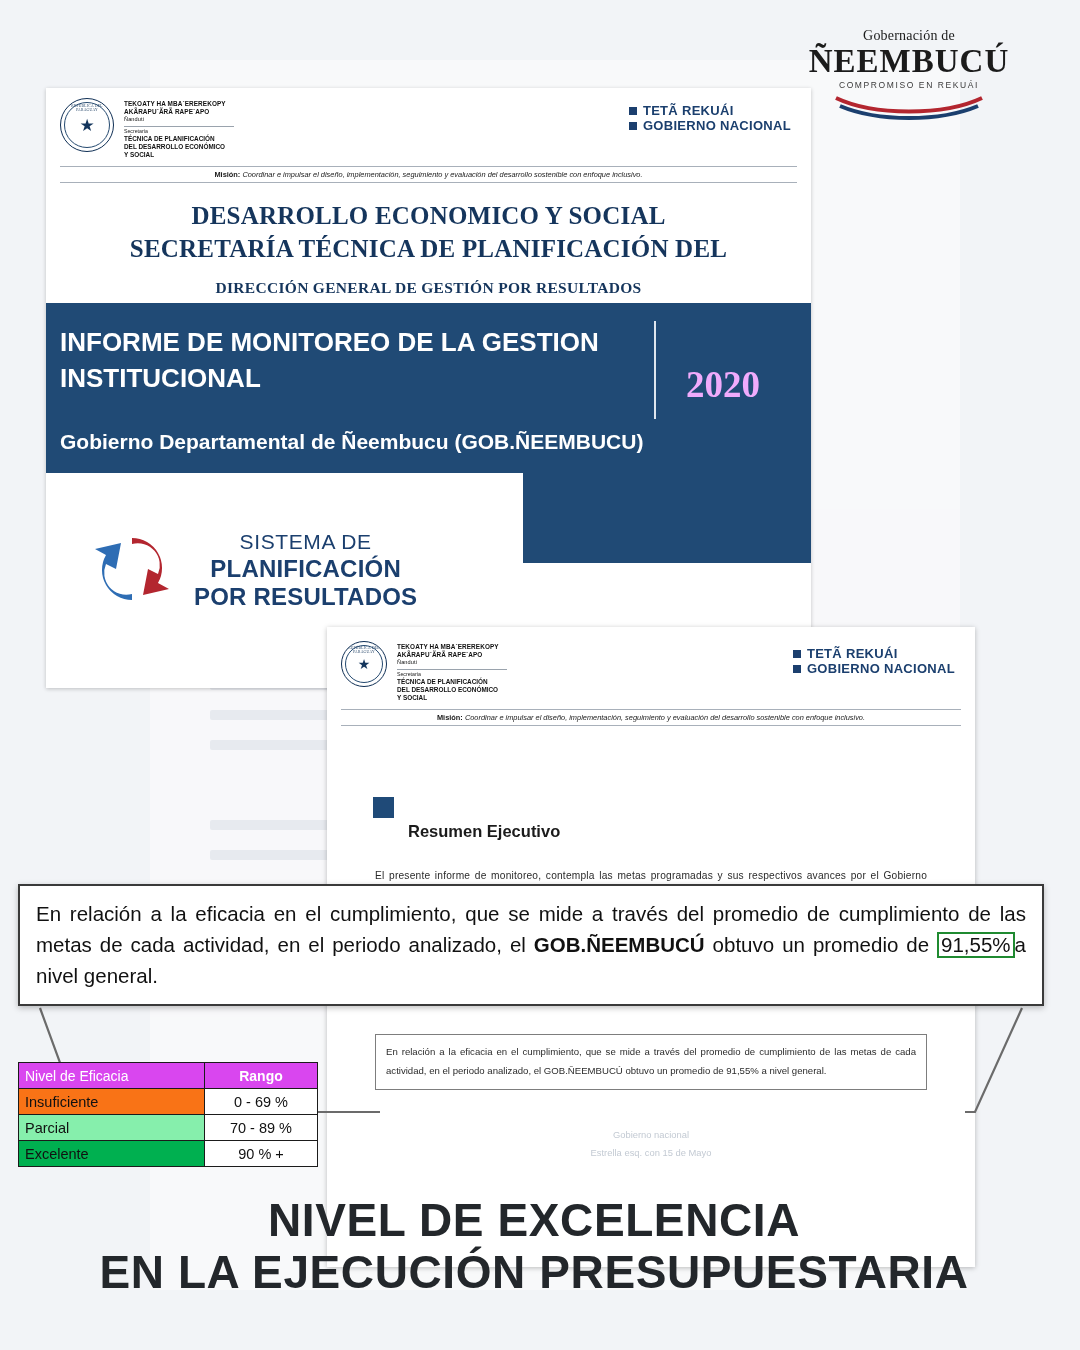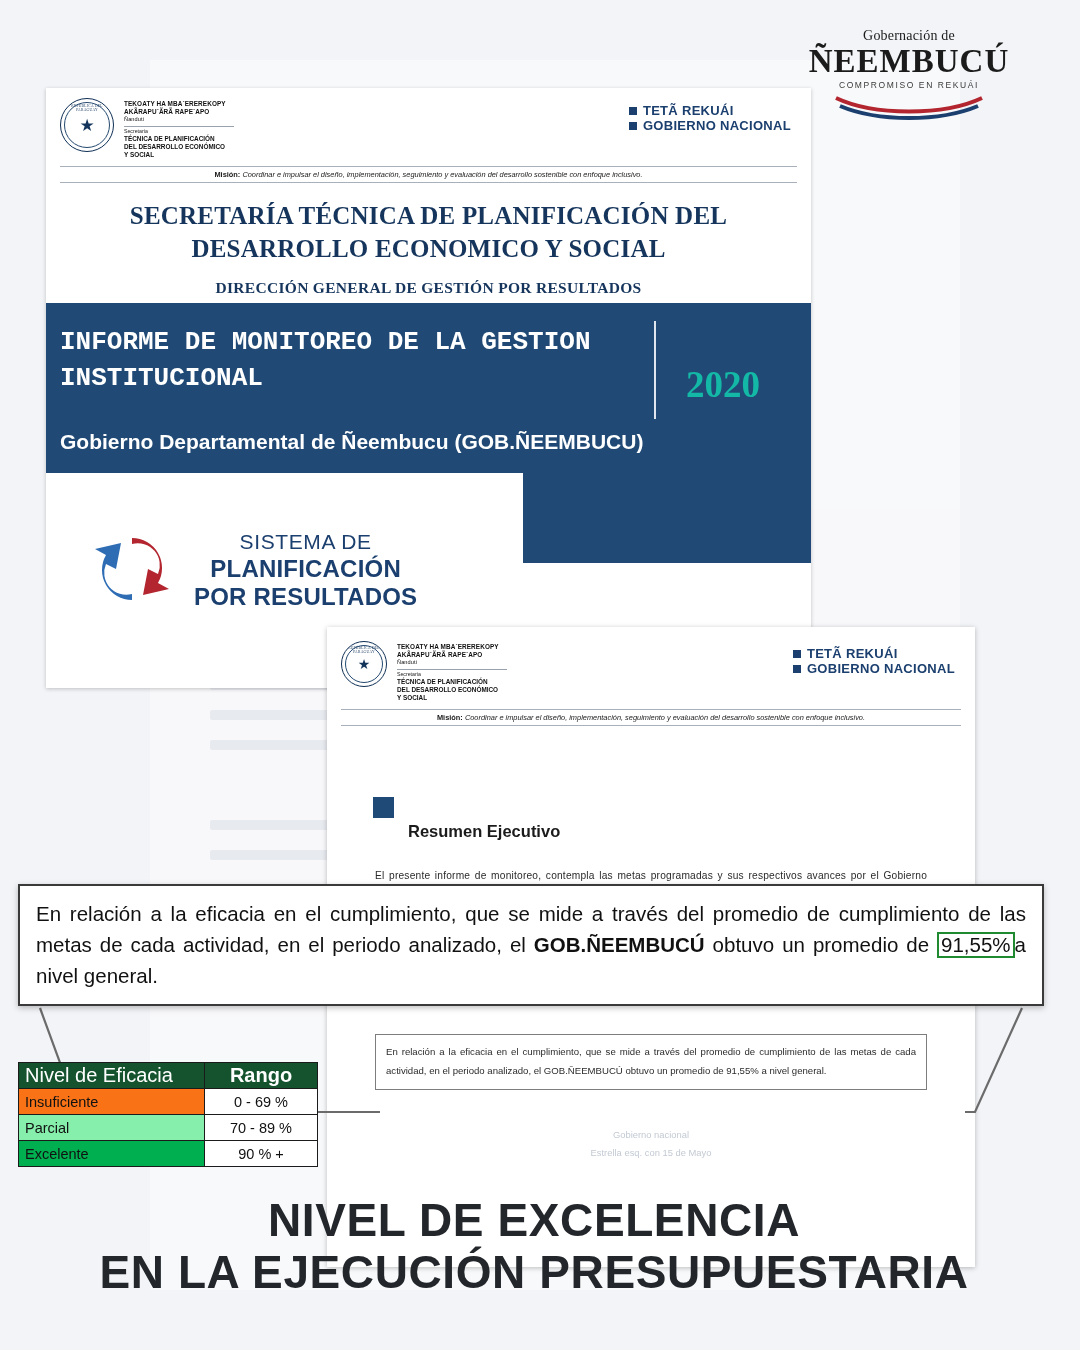--- a/index.html
+++ b/index.html
@@ -168,32 +168,31 @@
     background: #204a75;
   }
   .blueband .inf {
     position: absolute;
     left: 14px; top: 22px;
     width: 580px;
     color: #fff;
     font-size: 26px;
     font-weight: bold;
     line-height: 1.38;
-    font-family: Liberation Mono, monospace;
   }
   .blueband .vline {
     position: absolute;
     left: 608px; top: 18px;
     width: 2px; height: 98px;
     background: #dfe6ee;
   }
   .blueband .yr {
     position: absolute;
     left: 640px; top: 60px;
-    color: #14b8a6;
+    color: #f0abfc;
     font-family: "Liberation Serif", serif;
     font-size: 37px;
     font-weight: bold;
   }
   .blueband .gob {
     position: absolute;
     left: 14px; top: 127px;
     color: #fff;
     font-size: 21px;
     font-weight: bold;
@@ -291,23 +290,23 @@
     z-index: 6;
     background: #fff;
   }
   .legend td, .legend th {
     border: 1px solid #1b1b1b;
     height: 26px;
     font-size: 14.5px;
     padding: 0 6px;
   }
   .legend th {
-    background: #14532d;
+    background: #d946ef;
     color: #fff;
-    font-size: 20px;
+    font-size: 14px;
   }
   .legend .lbl { font-weight: normal; text-align: left; }
   .legend .rng { text-align: center; font-weight: normal; color: #111; }
 
   
   .headline {
     position: absolute;
     left: 0; top: 1195px;
     width: 1068px;
     text-align: center;
@@ -377,22 +376,22 @@
       </div>
     </div>
     <div class="mision-bar">
       <b>Misión:</b>
       <span>Coordinar e impulsar el diseño, implementación, seguimiento y evaluación del desarrollo sostenible con enfoque inclusivo.</span>
     </div>
   </div>
 
   <div class="titles">
     <div class="t-main">
+      <div>DESARROLLO ECONOMICO Y SOCIAL</div>
       <div>SECRETARÍA TÉCNICA DE PLANIFICACIÓN DEL</div>
-      <div>DESARROLLO ECONOMICO Y SOCIAL</div>
     </div>
     <div class="t-sub">DIRECCIÓN GENERAL DE GESTIÓN POR RESULTADOS</div>
   </div>
 
   <div class="blueband">
     <div class="inf">INFORME DE MONITOREO DE LA GESTION INSTITUCIONAL</div>
     <div class="vline"></div>
     <div class="yr">2020</div>
     <div class="gob">Gobierno Departamental de Ñeembucu (GOB.ÑEEMBUCU)</div>
   </div>

